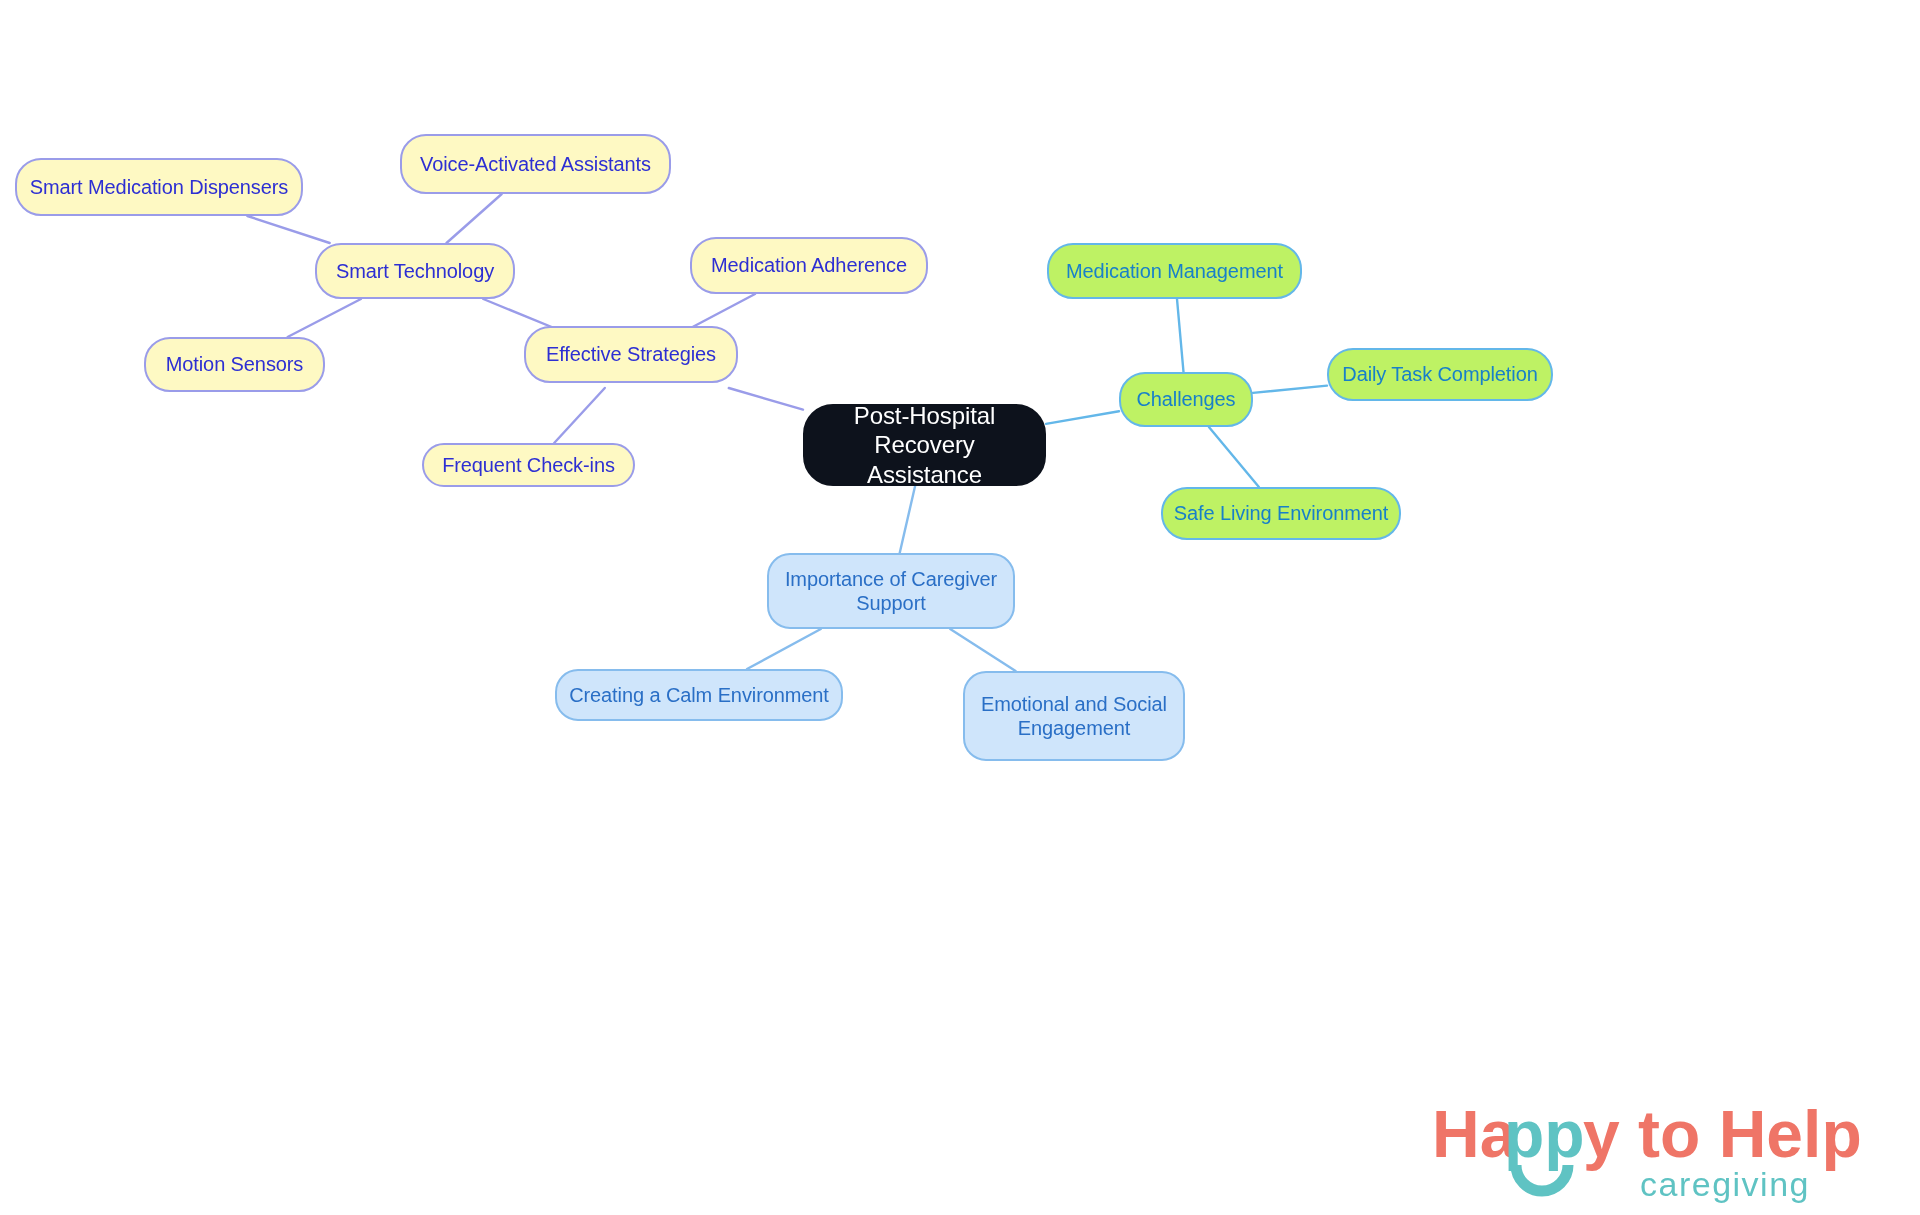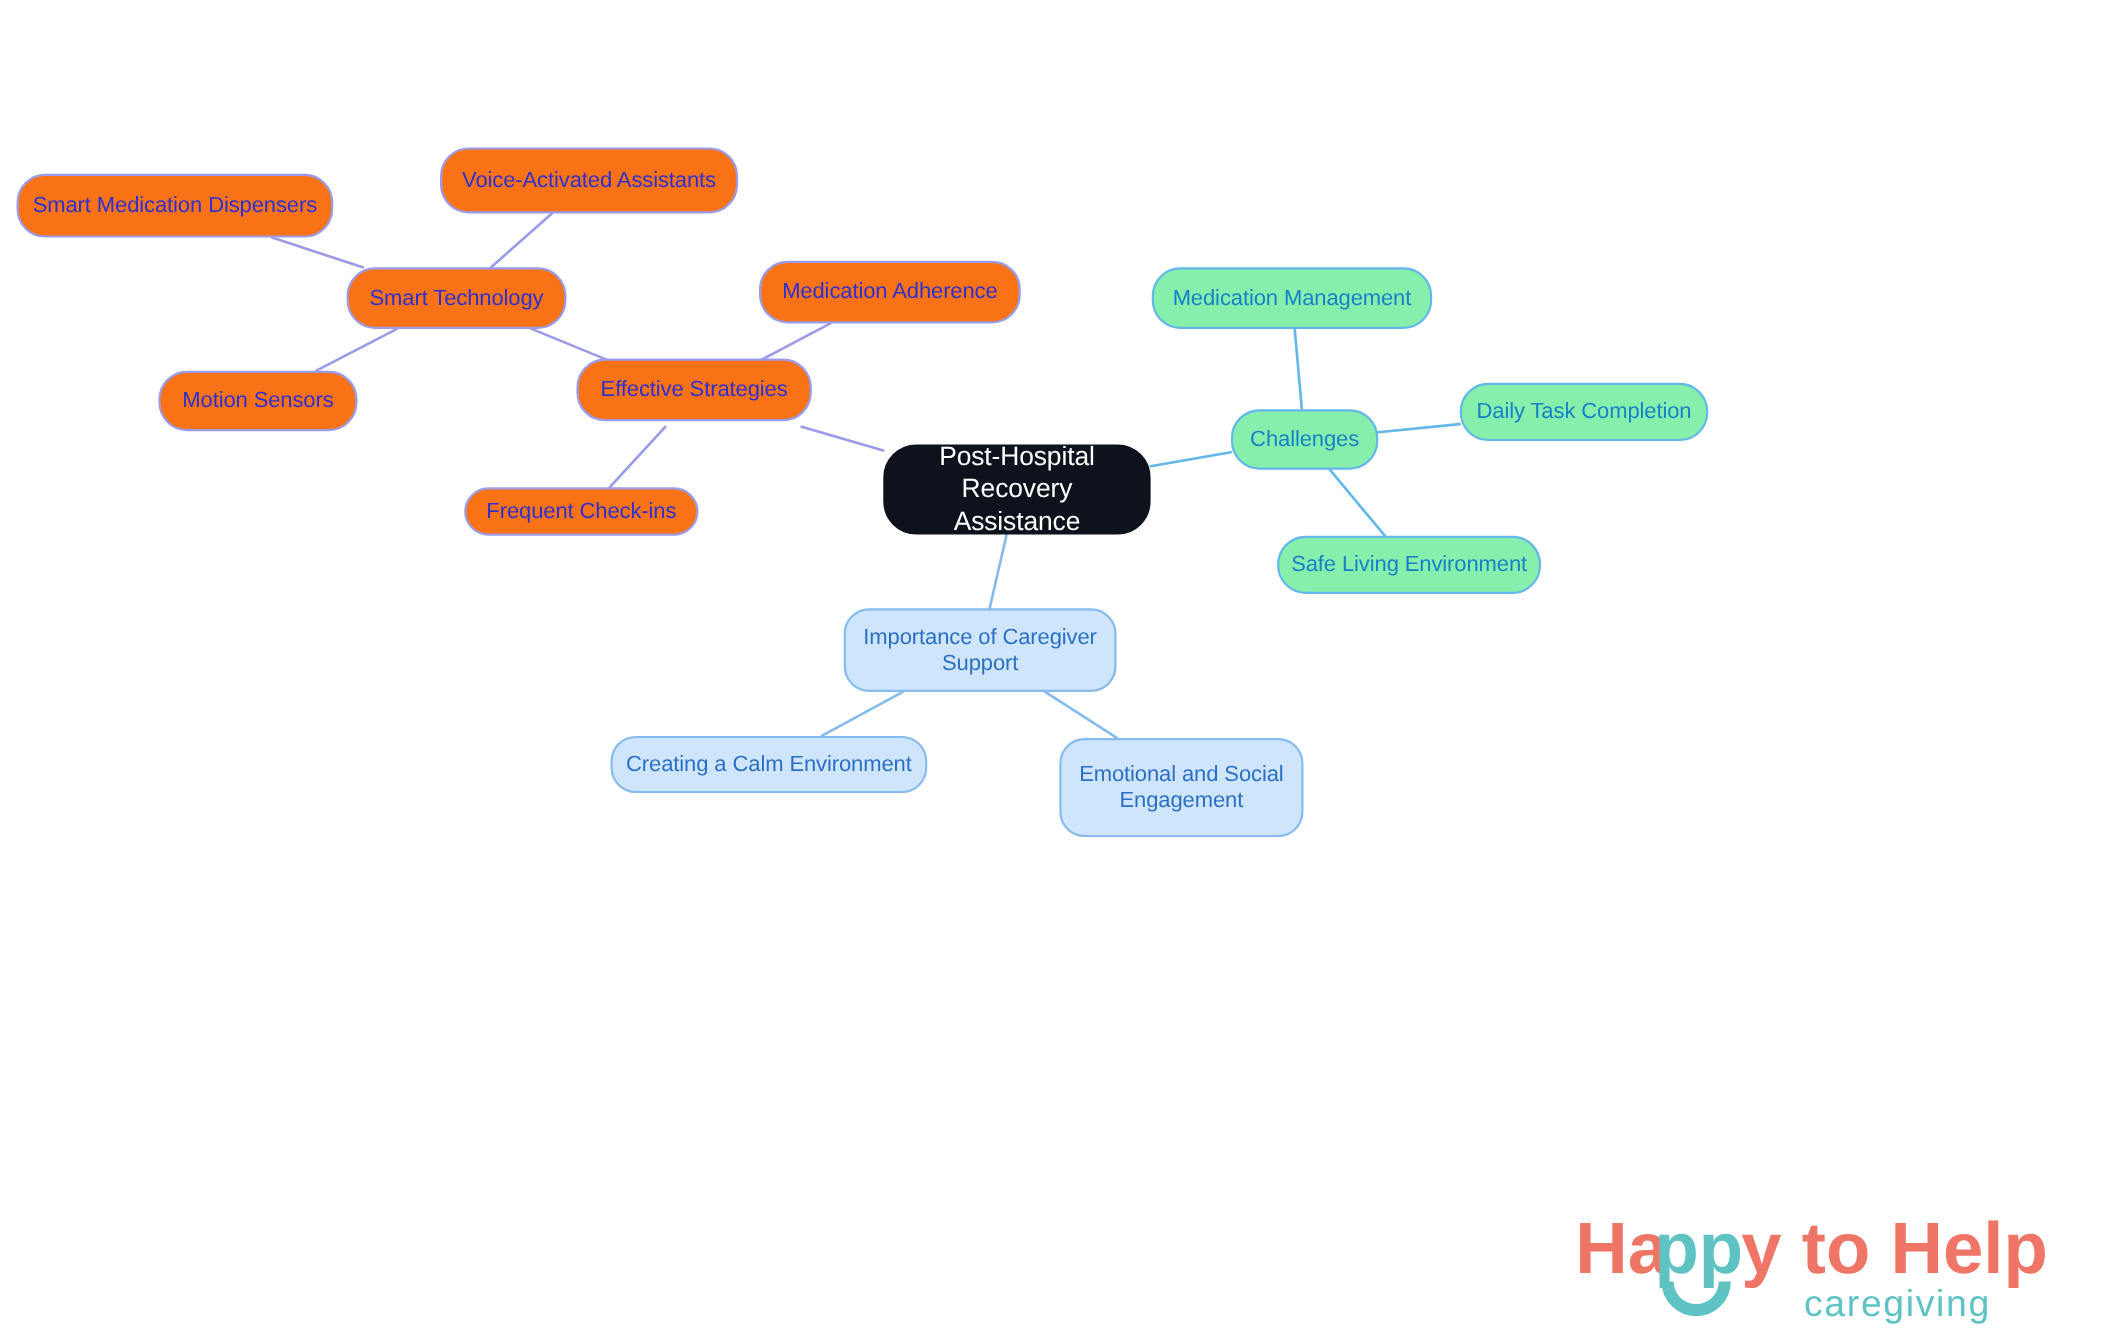--- a/index.html
+++ b/index.html
@@ -52,29 +52,29 @@
   .node.root {
     background: #0d121c;
     border-color: #0d121c;
     color: #ffffff;
     font-size: 24px;
     border-radius: 30px;
   }
 
   
   .node.purple {
-    background: #f97316;
+    background: #fef9c3;
     border-color: #9a9ce9;
     color: #2d2fd3;
     font-size: 20px;
   }
 
   
   .node.sky {
-    background: #86efac;
+    background: #bef264;
     border-color: #63b7e9;
     color: #1880c9;
     font-size: 20px;
   }
 
   
   .node.pale {
     background: #cfe5fb;
     border-color: #86bced;
     color: #2a6fc6;

